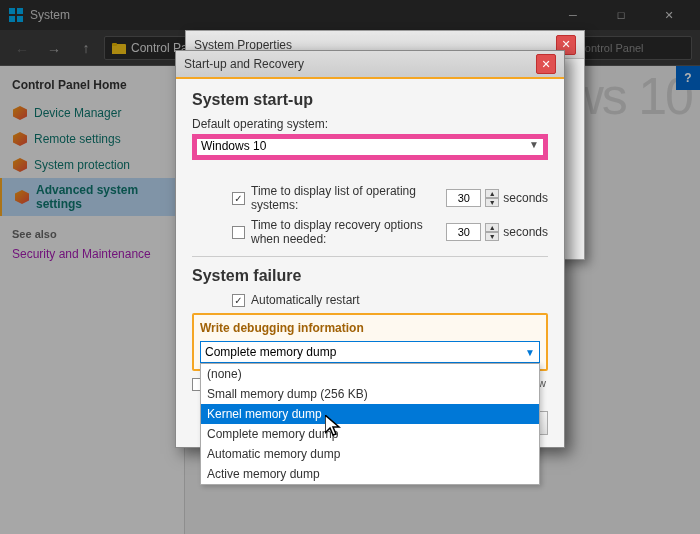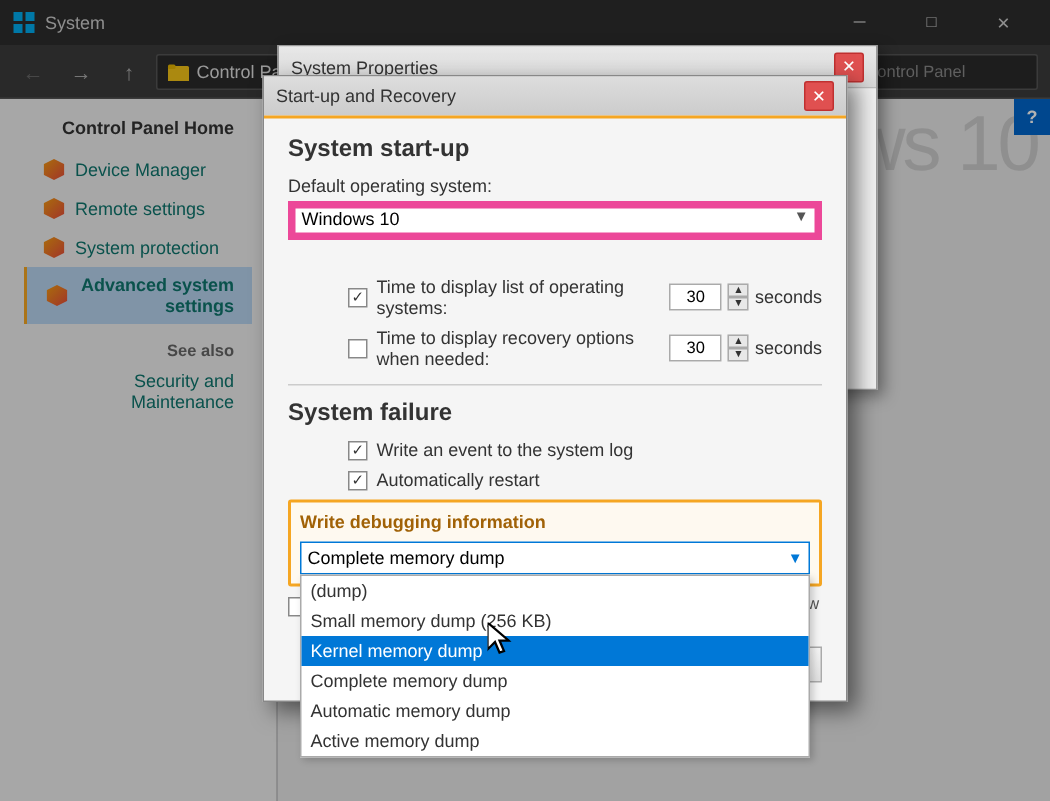--- a/index.html
+++ b/index.html
@@ -98,23 +98,22 @@
     .main-area {
       display: flex;
       height: calc(534px - 66px);
     }
 
     
     .sidebar {
       width: 185px;
       background: #f0f0f0;
       border-right: 1px solid #ccc;
-      padding: 8px 16px;
+      padding: 8px 0;
       flex-shrink: 0;
-      text-align: right;
     }
     .sidebar-title {
       padding: 4px 12px 8px;
       font-size: 12px;
       color: #333;
       font-weight: 600;
     }
     .sidebar-item {
       display: flex;
       align-items: center;
@@ -143,21 +142,21 @@
       clip-path: polygon(50% 0%, 100% 25%, 100% 75%, 50% 100%, 0% 75%, 0% 25%);
     }
     .see-also {
       padding: 12px 12px 4px;
       font-size: 11px;
       color: #666;
       font-weight: 600;
     }
     .sidebar-link {
       padding: 3px 12px;
-      color: #0f766e;
+      color: #a21caf;
       cursor: pointer;
       font-size: 12px;
     }
 
     
     .content-area {
       flex: 1;
       background: #e8e8e8;
       position: relative;
       display: flex;
@@ -613,36 +612,32 @@
         <span>seconds</span>
       </div>
     </div>
 
     <div class="divider"></div>
 
     <div class="section-label">System failure</div>
 
     <div class="checkbox-row">
       <div class="checkbox checked"></div>
-      <span>Write an event to the system log</span>
-    </div>
-    <div class="checkbox-row">
-      <div class="checkbox checked"></div>
       <span>Automatically restart</span>
     </div>
 
     <div class="highlight-section">
       <div class="highlight-label">Write debugging information</div>
       <div class="dropdown-container">
         <div class="dropdown-selected">
           <span>Complete memory dump</span>
           <span style="font-size:10px;color:#0078d7;">▼</span>
         </div>
         <div class="dropdown-list">
-          <div class="dropdown-item">(dump)</div>
+          <div class="dropdown-item">(none)</div>
           <div class="dropdown-item">Small memory dump (256 KB)</div>
           <div class="dropdown-item selected">Kernel memory dump</div>
           <div class="dropdown-item">Complete memory dump</div>
           <div class="dropdown-item">Automatic memory dump</div>
           <div class="dropdown-item">Active memory dump</div>
         </div>
       </div>
     </div>
 
     <div class="bottom-checkbox-row">

